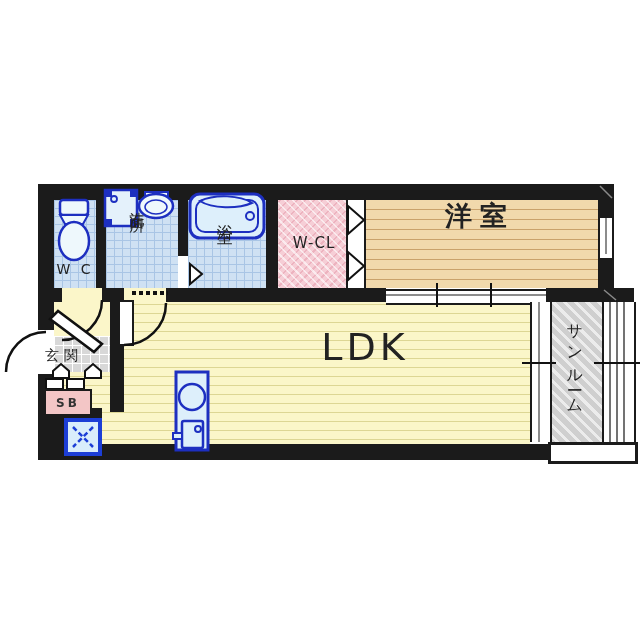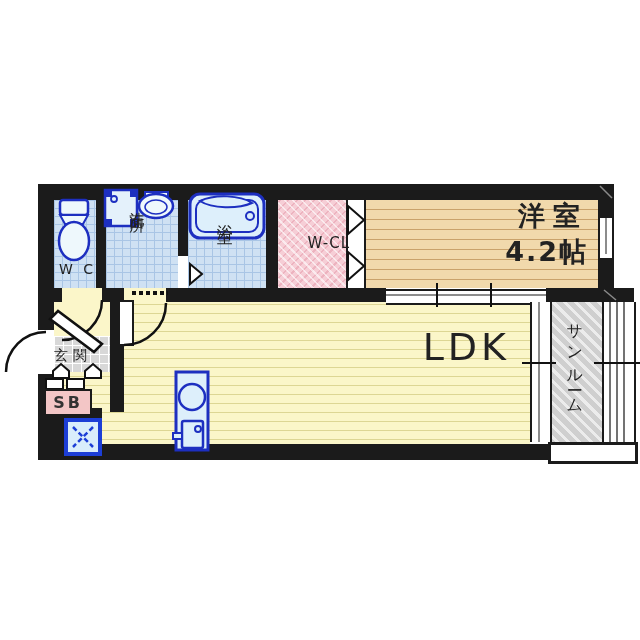--- a/index.html
+++ b/index.html
@@ -21,26 +21,26 @@
                          repeating-linear-gradient(-45deg,rgba(219,128,148,.35) 0 1.5px,transparent 1.5px 6px);}
   .graytile{background-color:#d8d8d8;
         background-image:linear-gradient(#ffffff 1px,transparent 1px),
                          linear-gradient(90deg,#ffffff 1px,transparent 1px);
         background-size:9px 9px;}
   .sunhatch{background:repeating-linear-gradient(45deg,#cfcfcf 0 5px,#ececec 5px 8px);}
   
   .open{position:absolute;background:#ffffff;z-index:4;}
   
   .lbl{position:absolute;z-index:8;color:#222;line-height:1.05;}
-  .center{text-align:right;}
+  .center{text-align:center;}
   .vtext{writing-mode:vertical-rl;letter-spacing:3px;}
   svg.layer{position:absolute;left:0;top:0;z-index:6;pointer-events:none;}
   .sbbox{position:absolute;z-index:7;background:#f3c6c6;border:2px solid #1b1b1b;
          display:flex;align-items:center;justify-content:center;
-         font-weight:bold;font-size:16px;letter-spacing:3px;color:#333;}
+         font-weight:bold;font-size:12px;letter-spacing:3px;color:#333;}
 </style>
 </head>
 <body>
 
 <div id="canvas">
 
   <div class="floor tile" style="left:54px;top:200px;width:42px;height:88px;"></div>
   <div class="floor tile" style="left:106px;top:200px;width:72px;height:88px;"></div>
   <div class="floor tile" style="left:188px;top:200px;width:78px;height:88px;"></div>
   <div class="floor pinkhatch" style="left:278px;top:200px;width:68px;height:88px;"></div>
@@ -140,21 +140,20 @@
     <rect x="66" y="420" width="34" height="34" fill="#d9edfb" stroke="#1c3ed6" stroke-width="4"></rect>
     <line x1="73" y1="427" x2="93" y2="447" stroke="#1c3ed6" stroke-width="2.5" stroke-dasharray="5 3"></line>
     <line x1="93" y1="427" x2="73" y2="447" stroke="#1c3ed6" stroke-width="2.5" stroke-dasharray="5 3"></line>
   </svg>
 
   <div class="lbl center" style="left:54px;top:262px;width:42px;font-size:14px;letter-spacing:3px;">W C</div>
   <div class="lbl vtext" style="left:128px;top:200px;height:88px;font-size:15px;">洗面所</div>
   <div class="lbl vtext" style="left:216px;top:212px;height:76px;font-size:16px;">浴室</div>
   <div class="lbl center" style="left:278px;top:236px;width:72px;font-size:15px;letter-spacing:1px;">W-CL</div>
   <div class="lbl center" style="left:372px;top:202px;width:216px;font-size:27px;font-weight:bold;letter-spacing:8px;">洋室</div>
-  <div class="lbl center" style="left:372px;top:238px;width:216px;font-size:27px;font-weight:bold;letter-spacing:2px;">4.2帖</div>
   <div class="lbl center" style="left:220px;top:328px;width:290px;font-size:38px;font-weight:normal;letter-spacing:4px;">LDK</div>
   <div class="lbl vtext" style="left:566px;top:312px;height:126px;font-size:16px;letter-spacing:5px;">サンルーム</div>
   <div class="lbl center" style="left:36px;top:348px;width:56px;font-size:14px;letter-spacing:5px;">玄関</div>
   <div class="sbbox" style="left:44px;top:389px;width:44px;height:23px;">
     <span>SB</span>
   </div>
 
 </div>
 
 </body></html>

